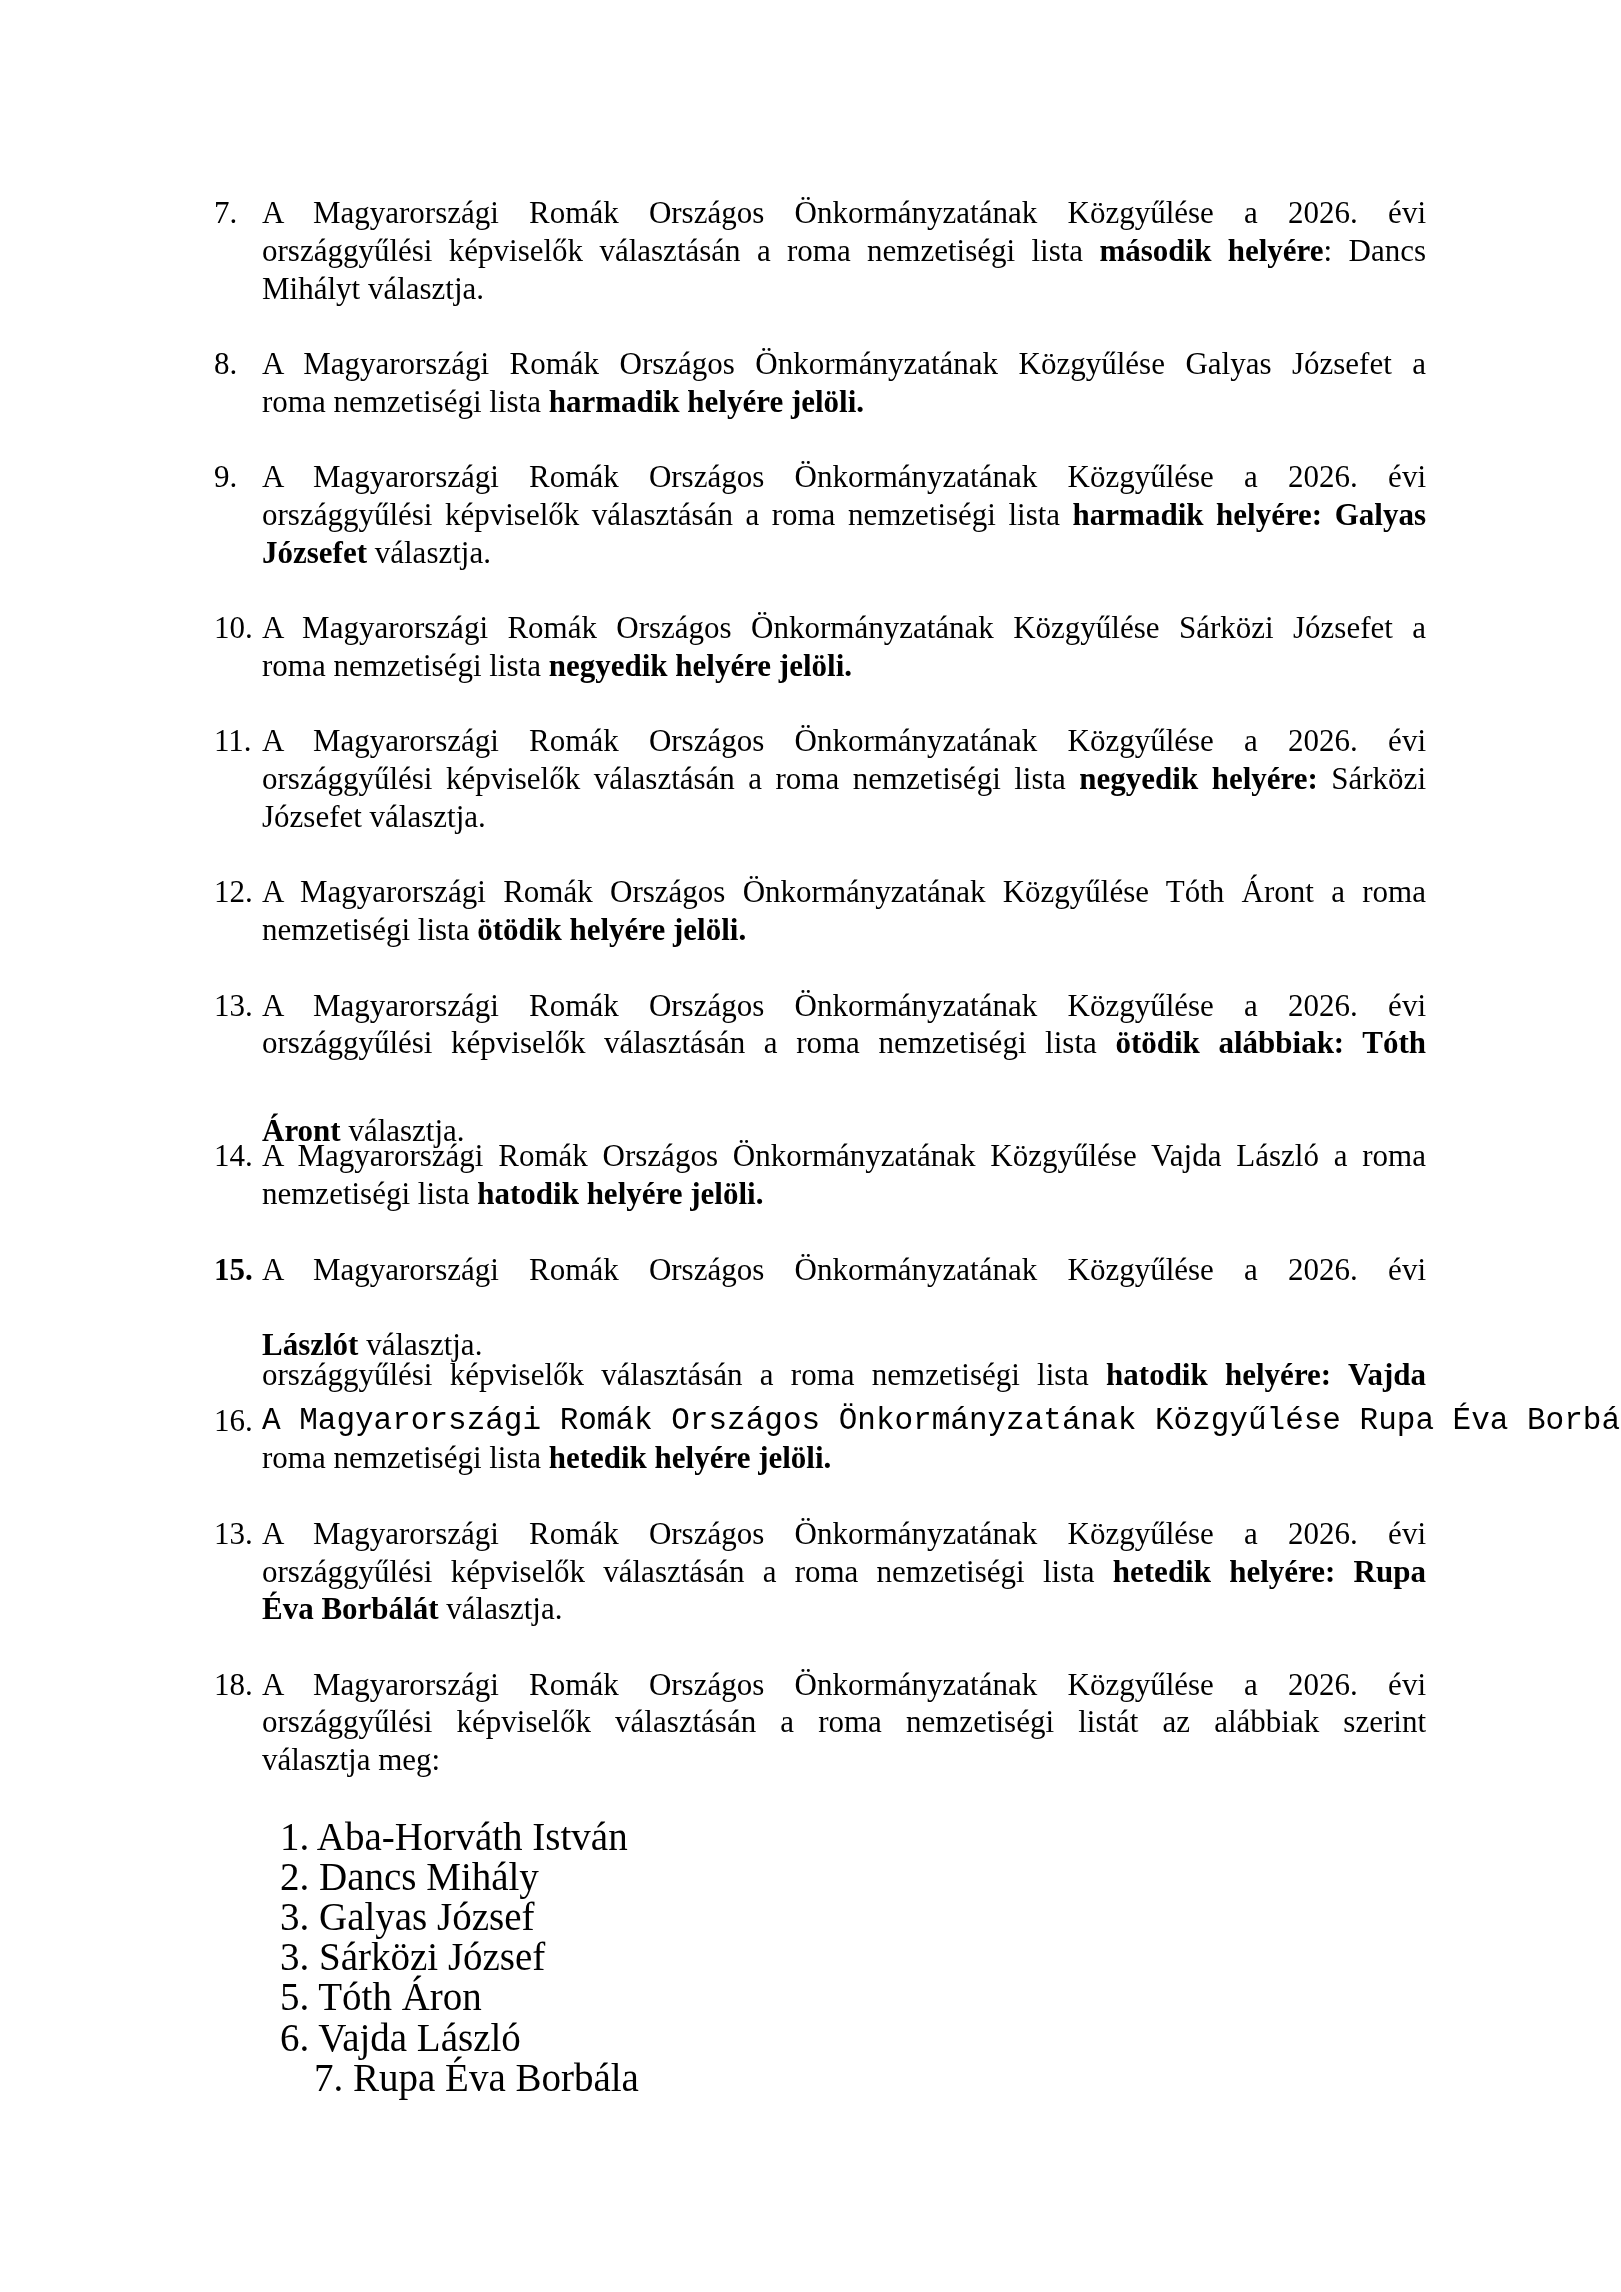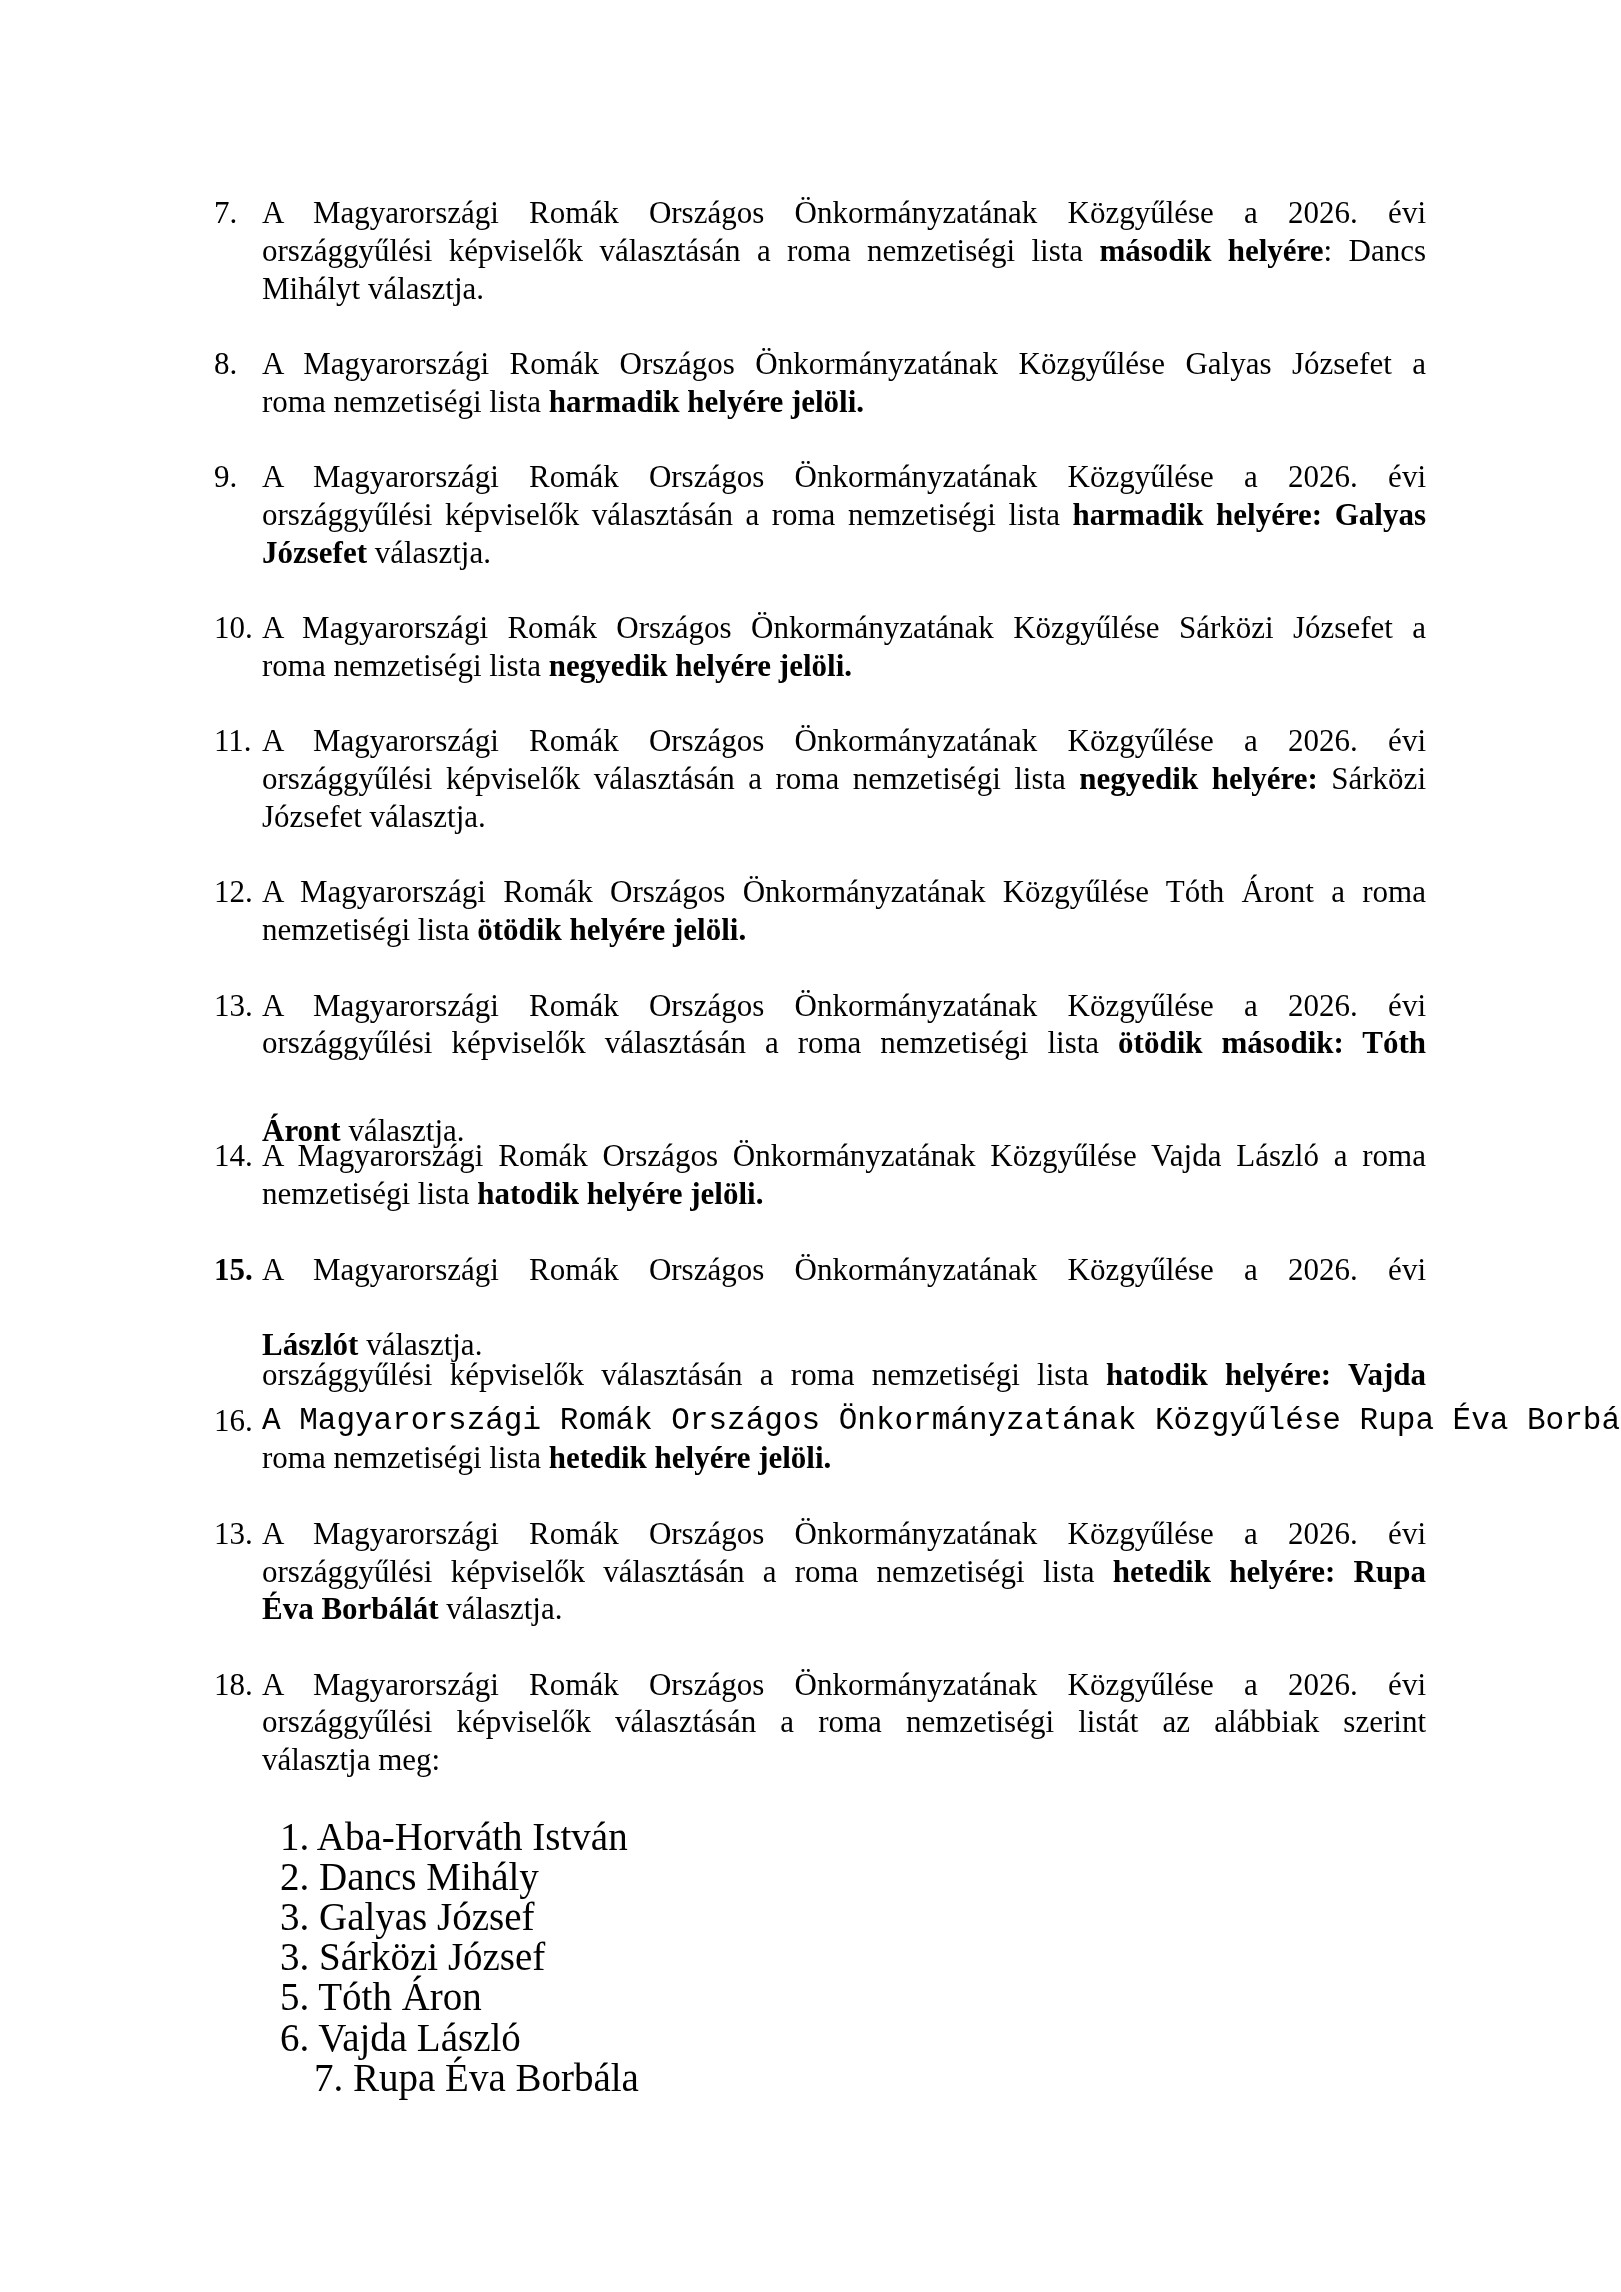--- a/index.html
+++ b/index.html
@@ -34,21 +34,21 @@
       <div class="line last" style="top: 647px;"><span>roma nemzetiségi lista </span><b>negyedik helyére jelöli.</b></div>
       <div class="num" style="top: 722px;">11.</div>
       <div class="line" style="top: 722px;"><span>A Magyarországi Romák Országos Önkormányzatának Közgyűlése a 2026. évi</span></div>
       <div class="line" style="top: 760px;"><span>országgyűlési képviselők választásán a roma nemzetiségi lista </span><b>negyedik helyére:</b><span> Sárközi</span></div>
       <div class="line last" style="top: 798px;"><span>Józsefet választja.</span></div>
       <div class="num" style="top: 873px;">12.</div>
       <div class="line" style="top: 873px;"><span>A Magyarországi Romák Országos Önkormányzatának Közgyűlése Tóth Áront a roma</span></div>
       <div class="line last" style="top: 911px;"><span>nemzetiségi lista </span><b>ötödik helyére jelöli.</b></div>
       <div class="num" style="top: 987px;">13.</div>
       <div class="line" style="top: 987px;"><span>A Magyarországi Romák Országos Önkormányzatának Közgyűlése a 2026. évi</span></div>
-      <div class="line" style="top: 1024px;"><span>országgyűlési képviselők választásán a roma nemzetiségi lista </span><b>ötödik második: Tóth</b></div>
+      <div class="line" style="top: 1024px;"><span>országgyűlési képviselők választásán a roma nemzetiségi lista </span><b>ötödik alábbiak: Tóth</b></div>
       <div class="line last" style="top: 1112px;"><b>Áront</b><span> választja.</span></div>
       <div class="num" style="top: 1137px;">14.</div>
       <div class="line" style="top: 1137px;"><span>A Magyarországi Romák Országos Önkormányzatának Közgyűlése Vajda László a roma</span></div>
       <div class="line last" style="top: 1175px;"><span>nemzetiségi lista </span><b>hatodik helyére jelöli.</b></div>
       <div class="num" style="top: 1251px; font-weight: bold;">15.</div>
       <div class="line" style="top: 1251px;"><span>A Magyarországi Romák Országos Önkormányzatának Közgyűlése a 2026. évi</span></div>
       <div class="line" style="top: 1356px;"><span>országgyűlési képviselők választásán a roma nemzetiségi lista </span><b>hatodik helyére: Vajda</b></div>
       <div class="line last" style="top: 1326px;"><b>Lászlót</b><span> választja.</span></div>
       <div class="num" style="top: 1402px;">16.</div>
       <div class="line" style="top: 1402px; font-family: Liberation Mono, monospace;"><span>A Magyarországi Romák Országos Önkormányzatának Közgyűlése Rupa Éva Borbálát a</span></div>

